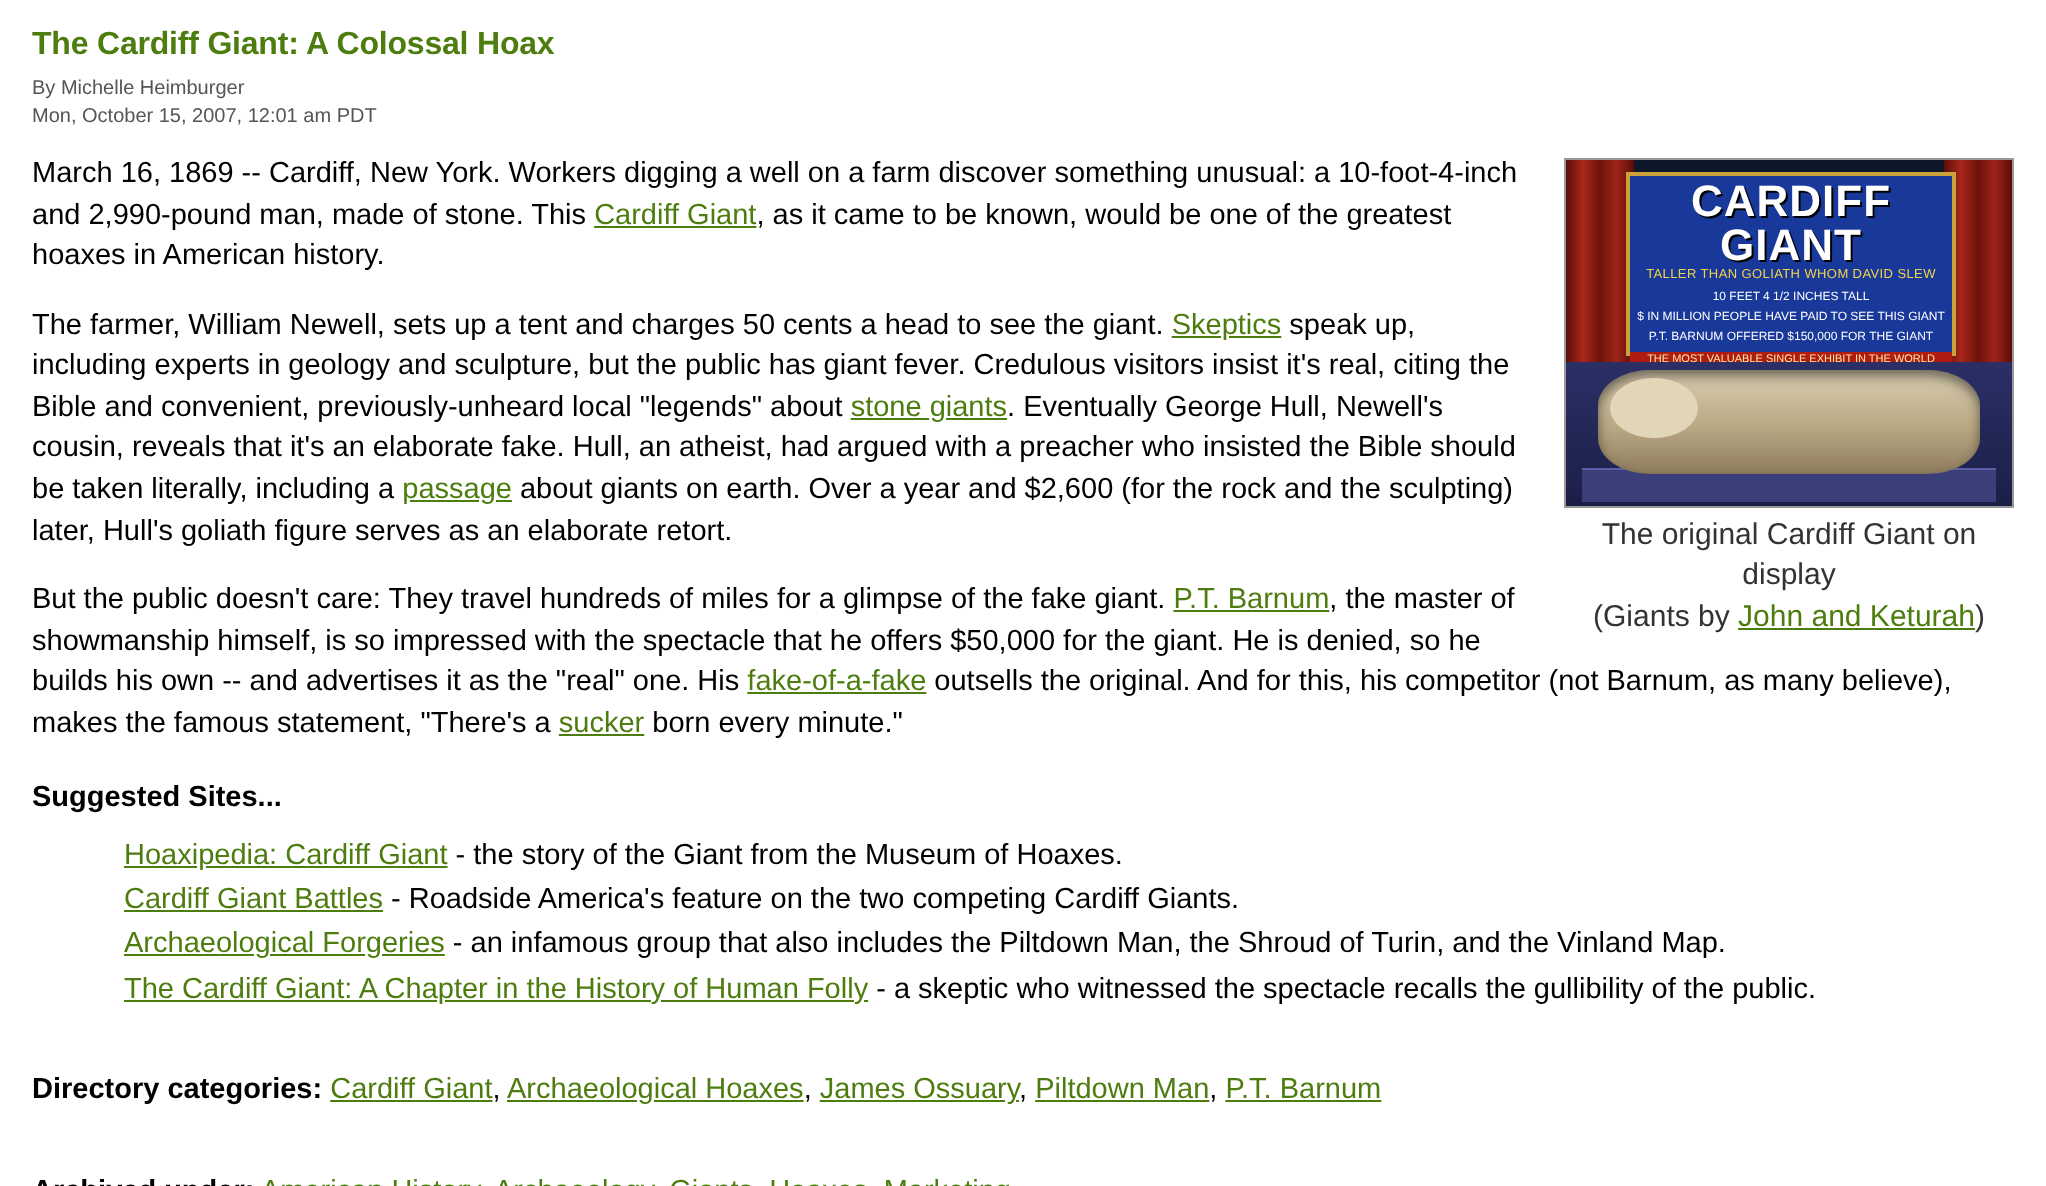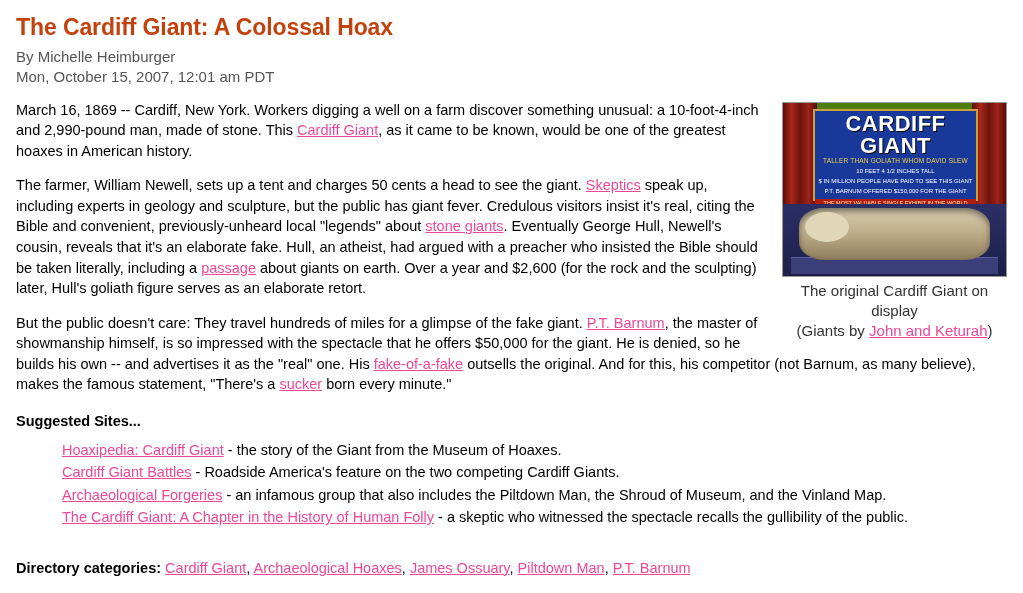--- a/index.html
+++ b/index.html
@@ -15,46 +15,46 @@
     font-size: 14.5px;
     overflow: hidden;
   }
   .page {
     padding: 14px 16px 0 16px;
     box-sizing: border-box;
     width: 1023px;
     position: relative;
   }
   h1.title {
-    font-size: 23px;
-    font-weight: bold;
-    color: #c2410c;
+    font-size: 16px;
+    font-weight: bold;
+    color: #4d7c0f;
     margin: 0 0 6px 0;
     letter-spacing: -0.1px;
   }
   .byline {
-    font-size: 15px;
+    font-size: 10px;
     color: #555555;
     line-height: 1.35;
     margin-bottom: 12px;
   }
   .figure {
     float: right;
     width: 225px;
     margin: 2px 0 6px 18px;
     text-align: center;
   }
   .figure .photo {
     width: 225px;
     height: 175px;
     border: 1px solid #999;
     box-sizing: border-box;
     position: relative;
     overflow: hidden;
-    background: #4d7c0f;
+    background: #0f172a;
   }
   
   .ph-curtain-l, .ph-curtain-r {
     position: absolute; top: 0; bottom: 0; width: 34px;
     background: linear-gradient(90deg,#5d0c08,#a8281a,#6d130c,#9e2418,#5a0b07);
   }
   .ph-curtain-l { left: 0; }
   .ph-curtain-r { right: 0; }
   .ph-sign {
     position: absolute;
@@ -121,21 +121,21 @@
     font-size: 15px;
     color: #333;
     line-height: 1.35;
     margin-top: 4px;
   }
   p.body {
     margin: 0 0 14px 0;
     line-height: 1.42;
   }
   a {
-    color: #ec4899;
+    color: #4d7c0f;
     text-decoration: underline;
   }
   .suggested-heading {
     font-weight: bold;
     margin: 18px 0 10px 0;
     clear: both;
   }
   ul.suggested {
     list-style: none;
     margin: 0 0 16px 0;
@@ -191,21 +191,21 @@
 
   <p class="body"><span>The farmer, William Newell, sets up a tent and charges 50 cents a head to see the giant. </span><a href="#">Skeptics</a><span> speak up, including experts in geology and sculpture, but the public has giant fever. Credulous visitors insist it's real, citing the Bible and convenient, previously-unheard local "legends" about </span><a href="#">stone giants</a><span>. Eventually George Hull, Newell's cousin, reveals that it's an elaborate fake. Hull, an atheist, had argued with a preacher who insisted the Bible should be taken literally, including a </span><a href="#">passage</a><span> about giants on earth. Over a year and $2,600 (for the rock and the sculpting) later, Hull's goliath figure serves as an elaborate retort.</span></p>
 
   <p class="body"><span>But the public doesn't care: They travel hundreds of miles for a glimpse of the fake giant. </span><a href="#">P.T. Barnum</a><span>, the master of showmanship himself, is so impressed with the spectacle that he offers $50,000 for the giant. He is denied, so he builds his own -- and advertises it as the "real" one. His </span><a href="#">fake-of-a-fake</a><span> outsells the original. And for this, his competitor (not Barnum, as many believe), makes the famous statement, "There's a </span><a href="#">sucker</a><span> born every minute."</span></p>
 
   <div class="suggested-heading">Suggested Sites...</div>
 
   <ul class="suggested">
     <li><a href="#">Hoaxipedia: Cardiff Giant</a><span> - the story of the Giant from the Museum of Hoaxes.</span></li>
     <li><a href="#">Cardiff Giant Battles</a><span> - Roadside America's feature on the two competing Cardiff Giants.</span></li>
-    <li><a href="#">Archaeological Forgeries</a><span> - an infamous group that also includes the Piltdown Man, the Shroud of Museum, and the Vinland Map.</span></li>
+    <li><a href="#">Archaeological Forgeries</a><span> - an infamous group that also includes the Piltdown Man, the Shroud of Turin, and the Vinland Map.</span></li>
     <li><a href="#">The Cardiff Giant: A Chapter in the History of Human Folly</a><span> - a skeptic who witnessed the spectacle recalls the gullibility of the public.</span></li>
   </ul>
 
   <div class="meta-row">
     <span class="lbl">Directory categories:</span>
     <a href="#">Cardiff Giant</a><span>, </span><a href="#">Archaeological Hoaxes</a><span>, </span><a href="#">James Ossuary</a><span>, </span><a href="#">Piltdown Man</a><span>, </span><a href="#">P.T. Barnum</a>
   </div>
 
   <div class="meta-row">
     <span class="lbl">Archived under:</span>

